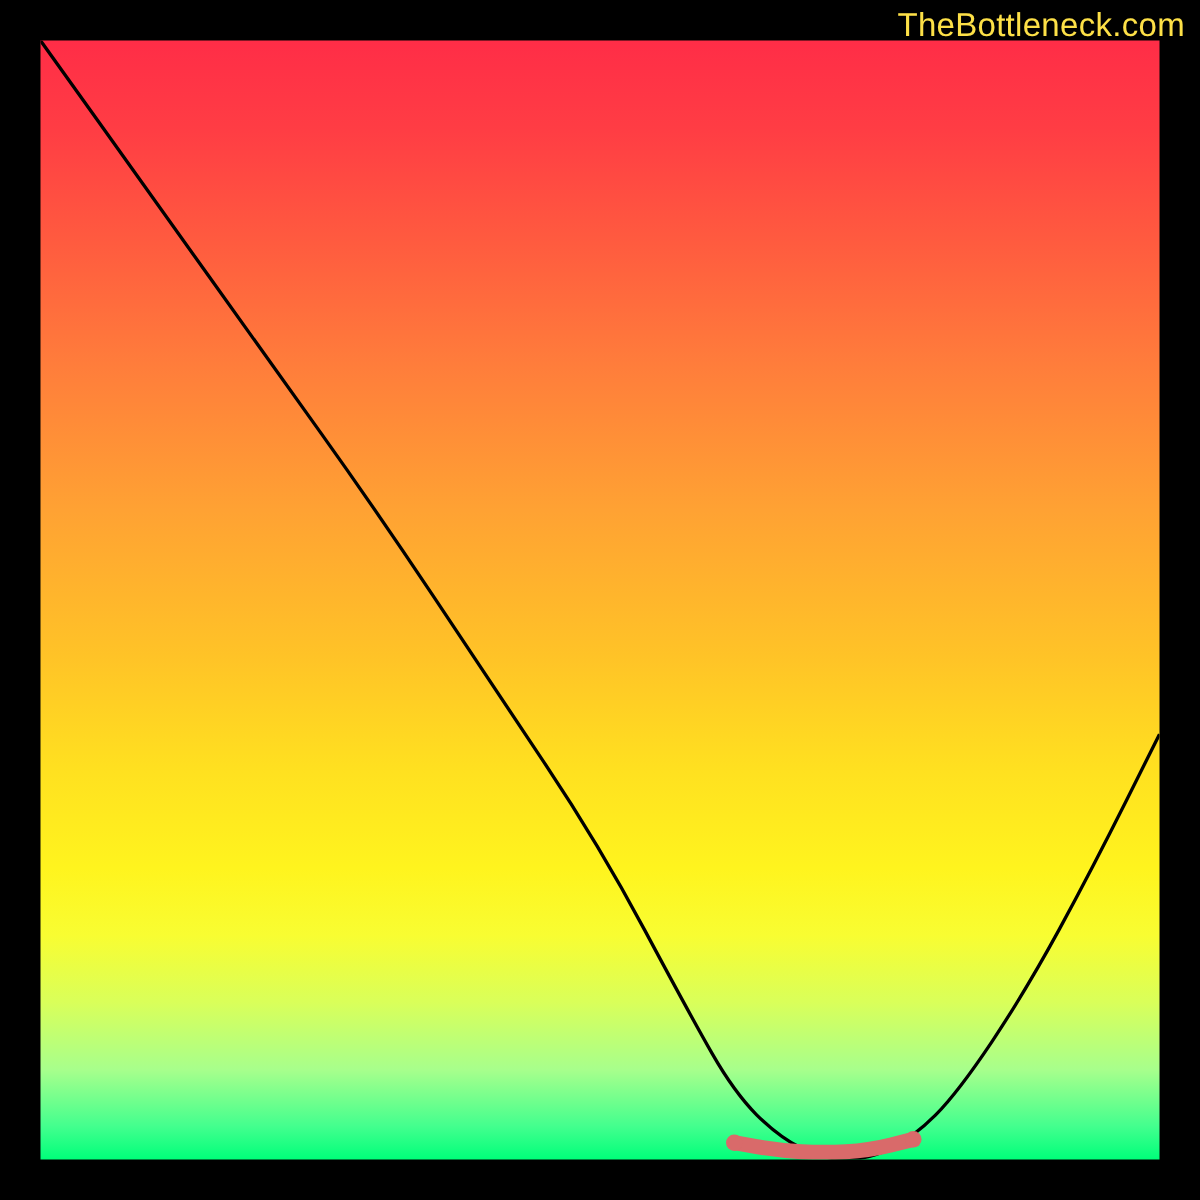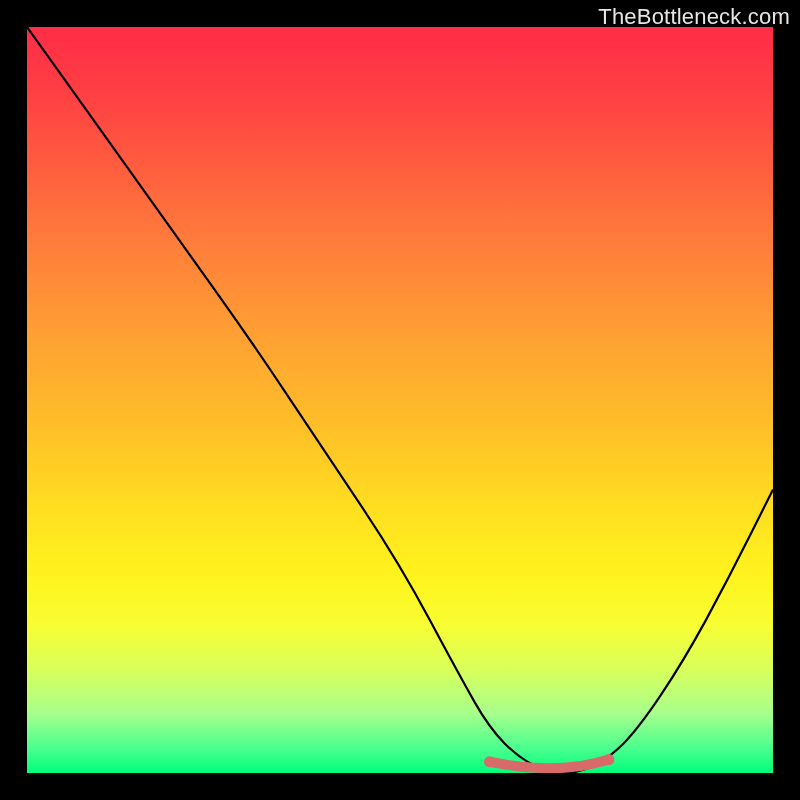--- a/index.html
+++ b/index.html
@@ -1,18 +1,18 @@
 <!DOCTYPE html>
 <html><head>
 <meta charset="utf-8">
 <style>
   * { margin: 0; padding: 0; box-sizing: border-box; }
   html, body { width: 800px; height: 800px; background: #000; overflow: hidden; font-family: Arial, sans-serif; }
   .container { position: relative; width: 800px; height: 800px; background: #000; }
-  .watermark { position: absolute; top: 4px; right: 10px; color: #e5e5e5; font-size: 22px; font-weight: 400; letter-spacing: 0.2px; z-index: 10; text-align: right; }
+  .watermark { position: absolute; top: 4px; right: 10px; color: #fde047; font-size: 22px; font-weight: 400; letter-spacing: 0.2px; z-index: 10; text-align: right; }
   .plot-area { position: absolute; left: 27px; top: 27px; width: 746px; height: 746px; }
   .grad { position: absolute; left: 0; top: 0; width: 100%; height: 100%;
     background: linear-gradient(to bottom,
       #ff2d47 0%,
       #ff3d44 8%,
       #ff5b3f 18%,
       #ff7d3b 29%,
       #ffa233 42%,
       #ffc327 55%,
       #ffe020 65%,

